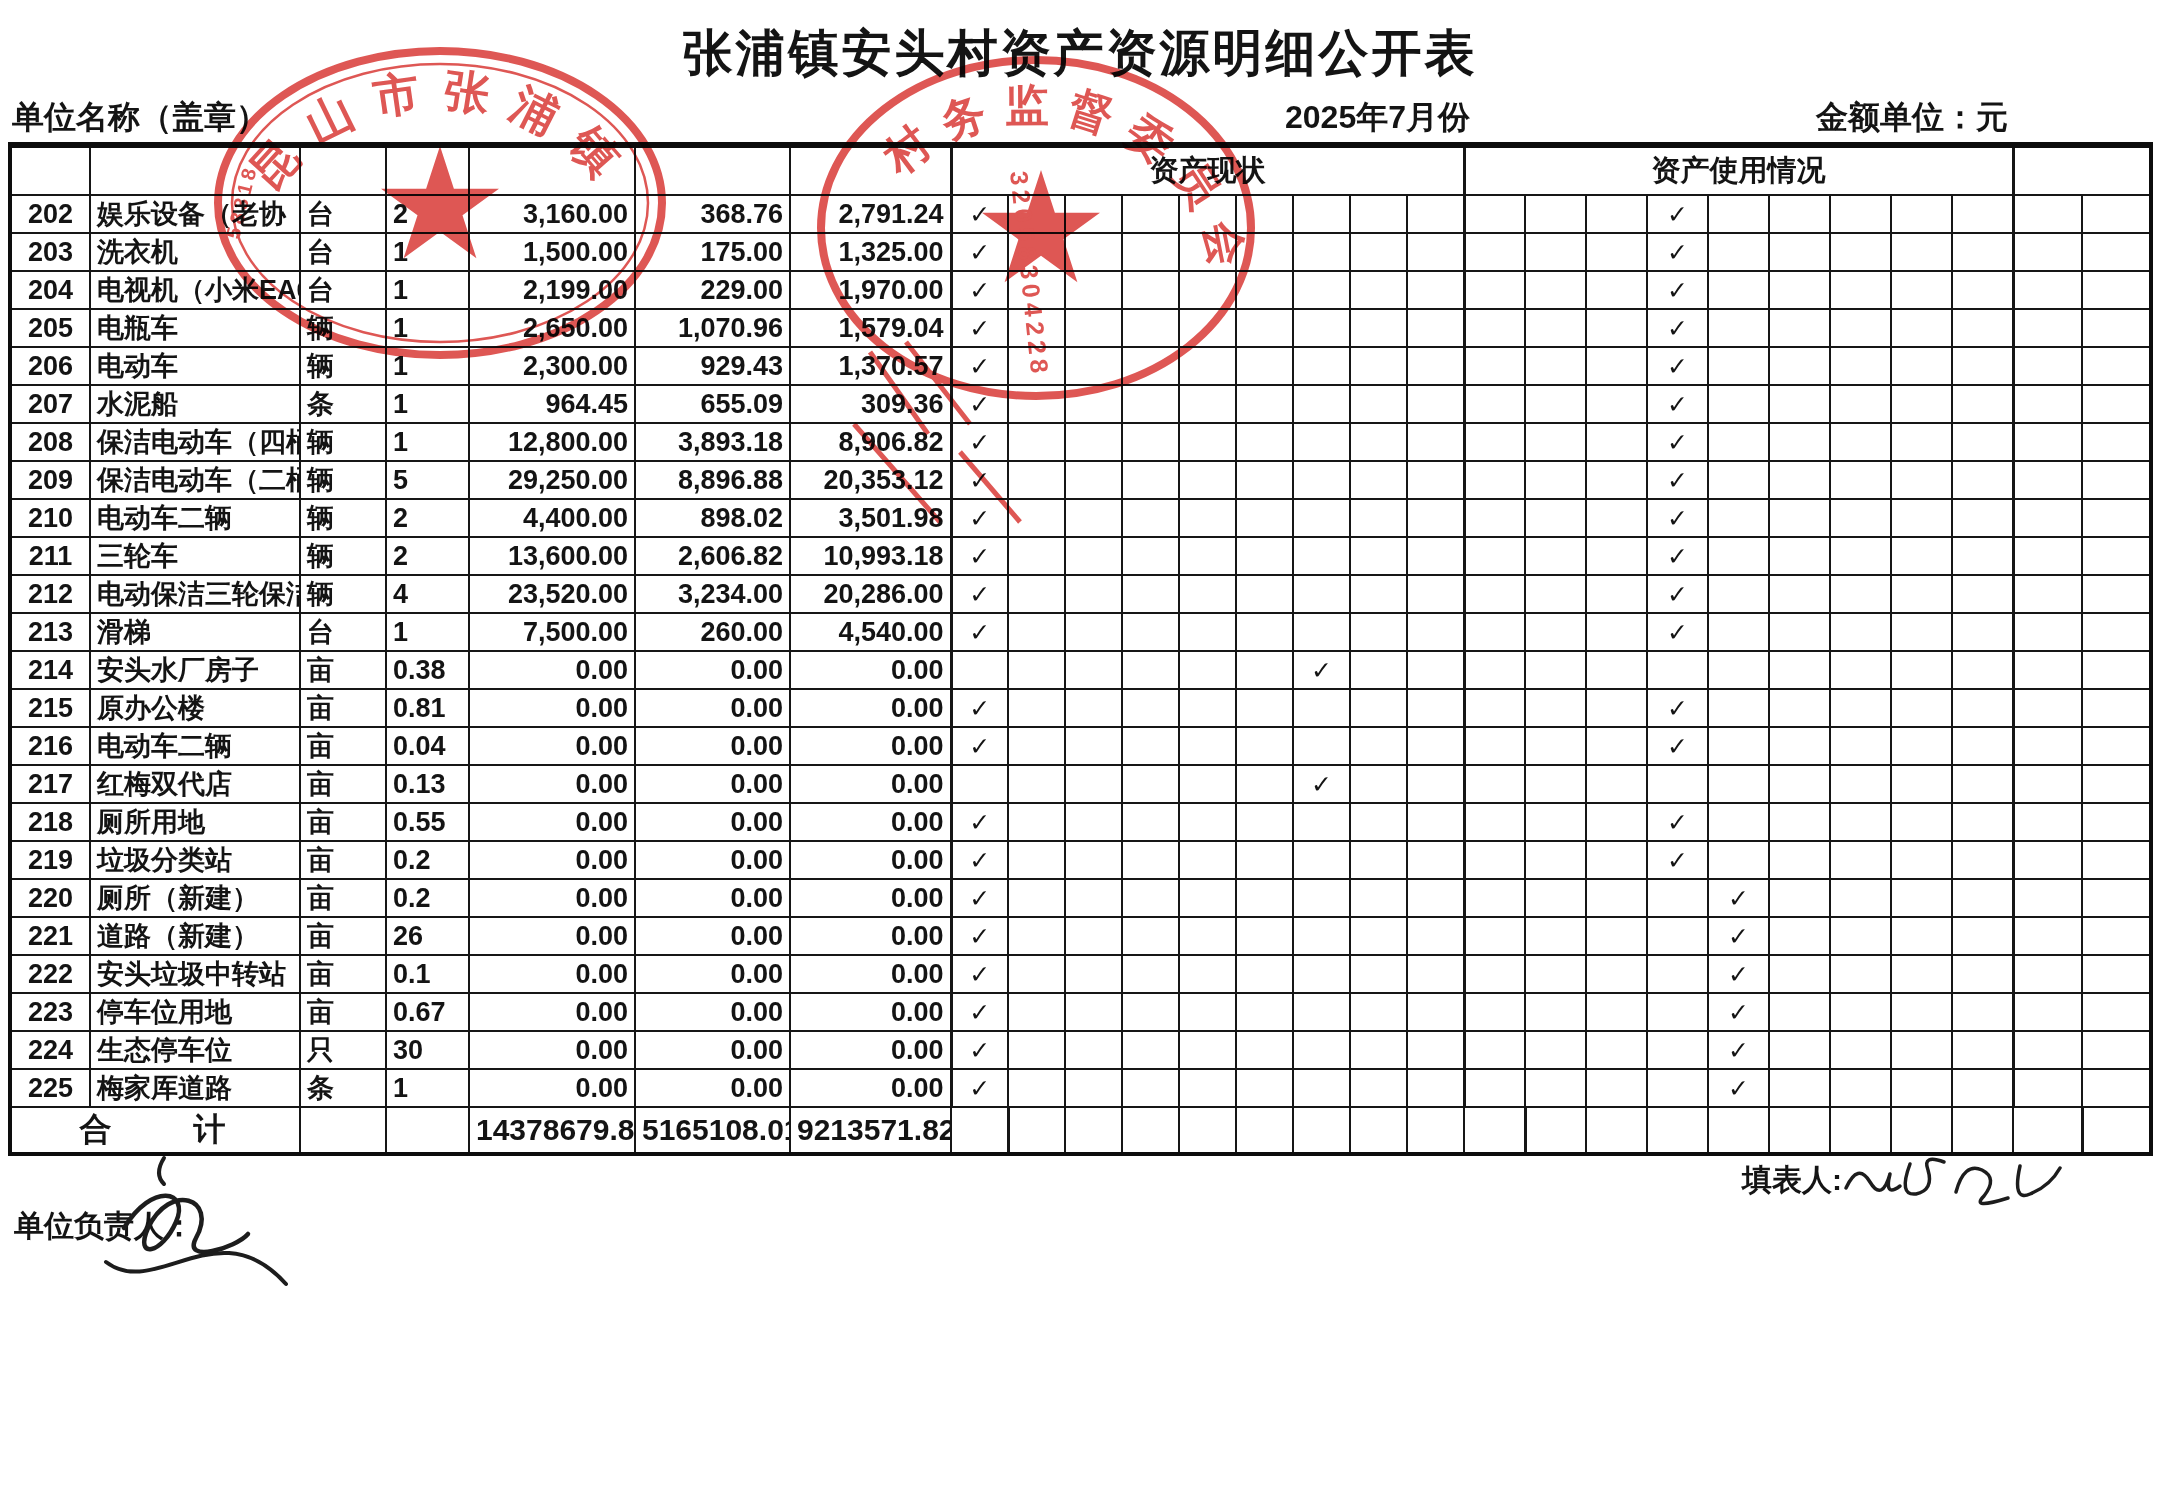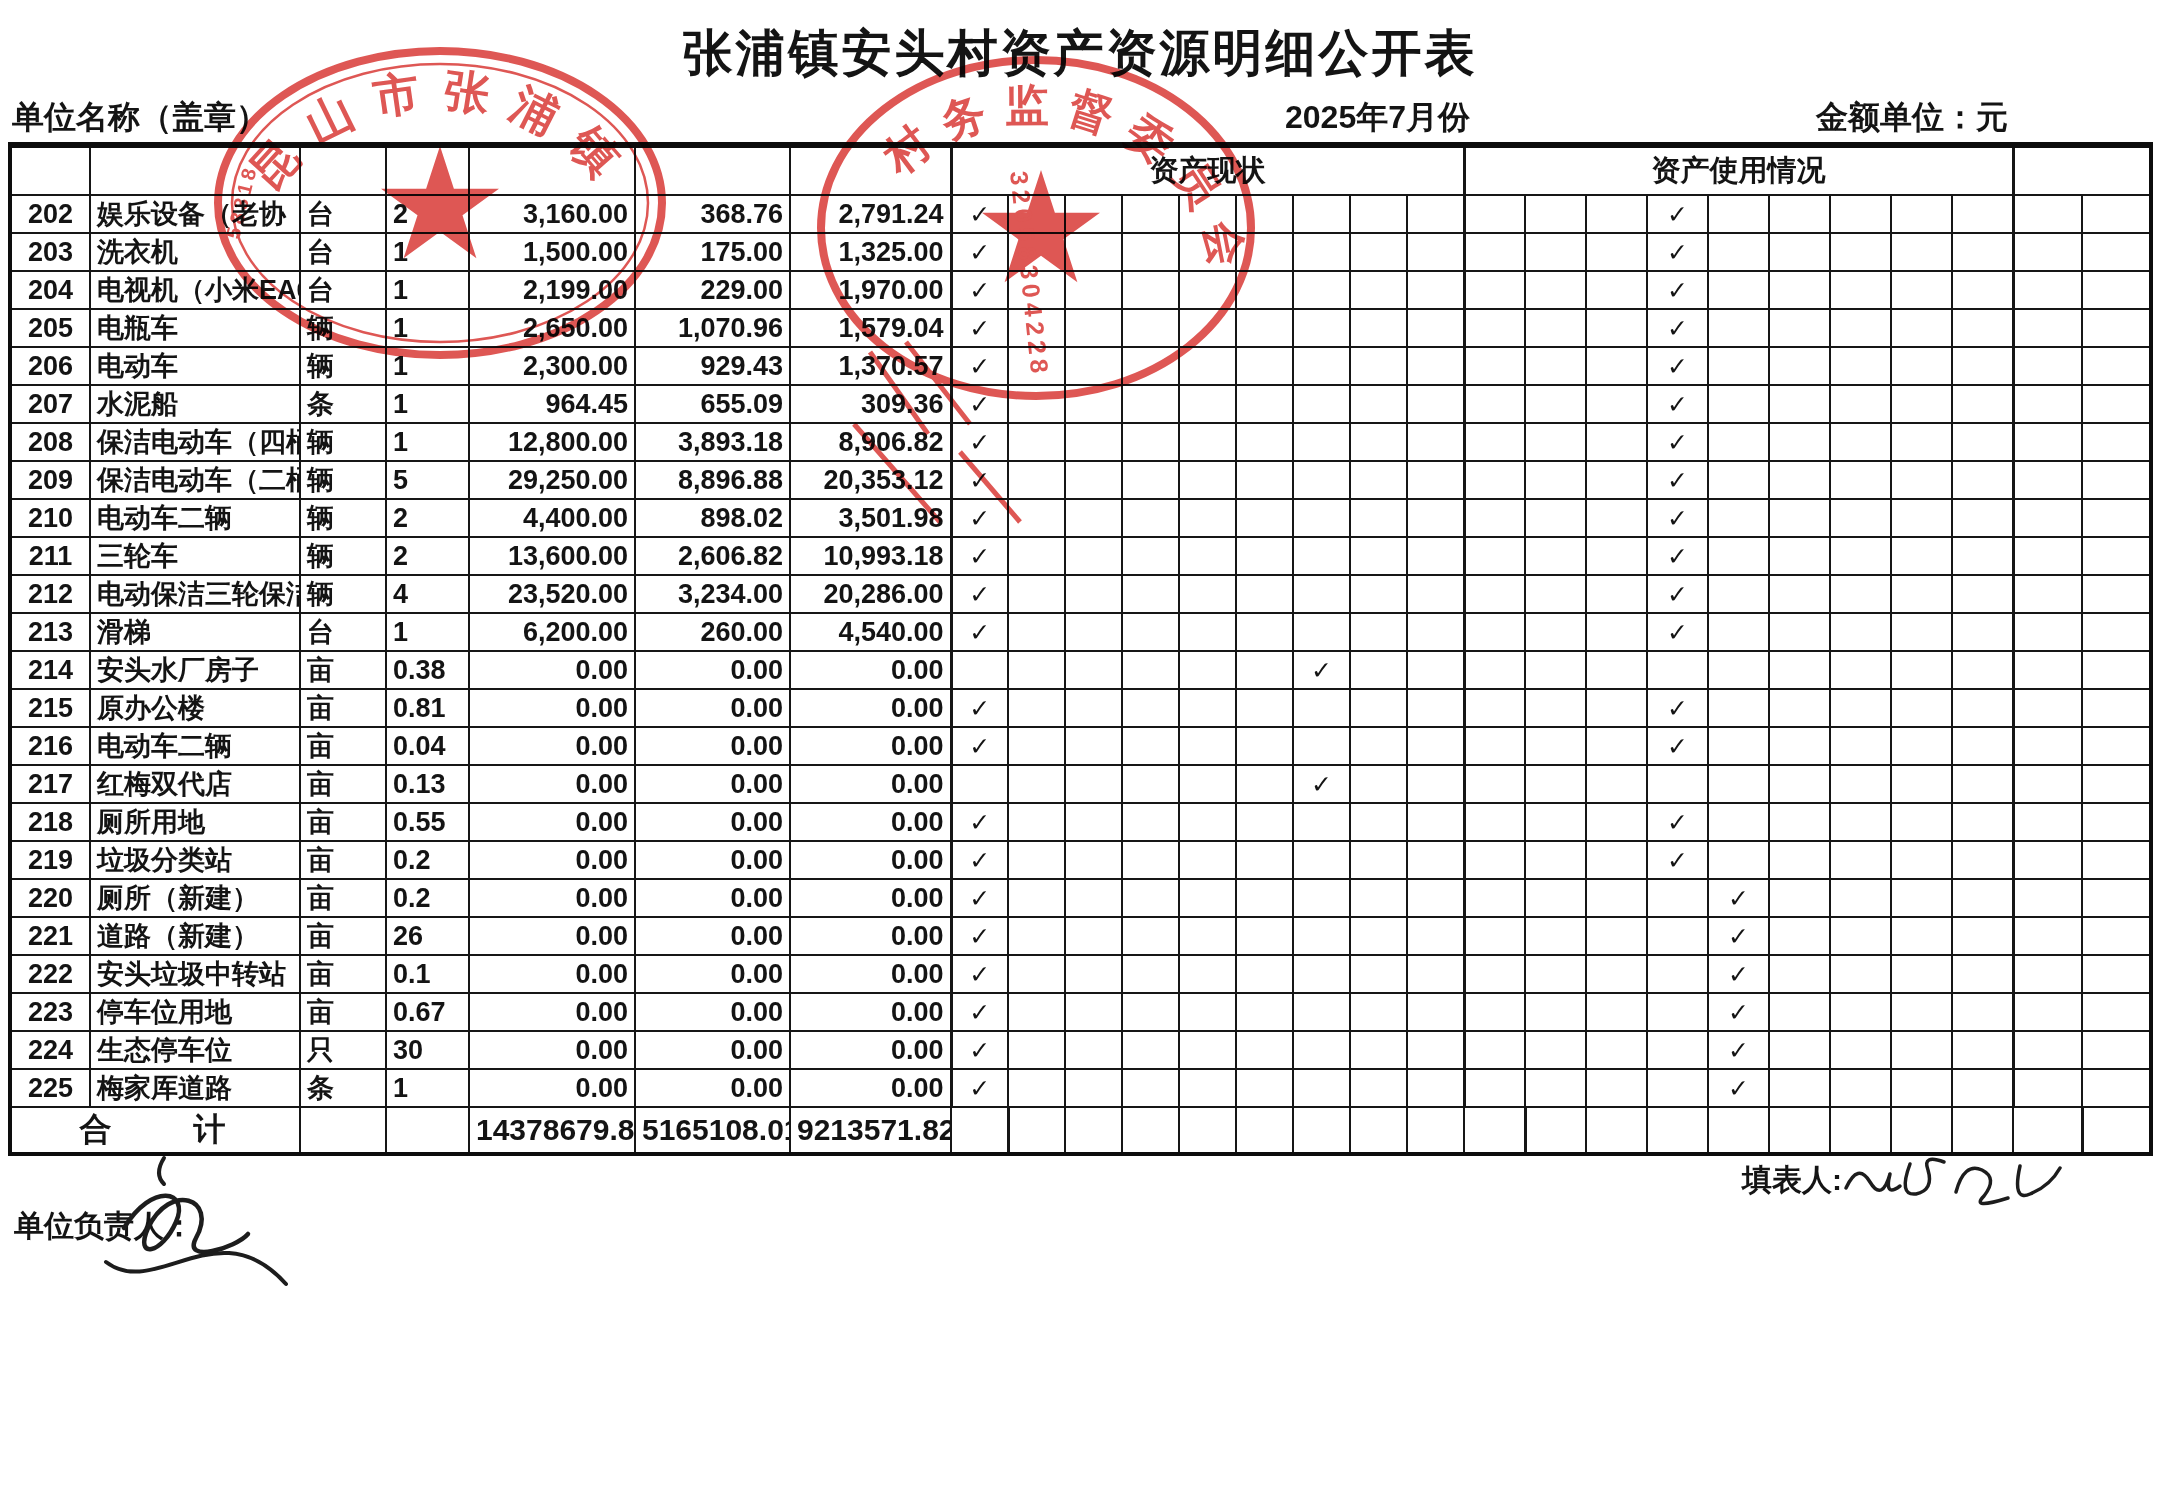--- a/index.html
+++ b/index.html
@@ -419,21 +419,21 @@
         <td class="c-chk"></td>
         <td class="c-chk"></td>
         <td class="c-chk"></td>
         <td class="c-chk"></td>
       </tr>
       <tr>
         <td class="c-no">213</td>
         <td class="c-name">滑梯</td>
         <td class="c-unit">台</td>
         <td class="c-unit">1</td>
-        <td class="c-num">6,200.00</td>
+        <td class="c-num">7,500.00</td>
         <td class="c-num">260.00</td>
         <td class="c-num">4,540.00</td>
         <td class="c-chk">✓</td>
         <td class="c-chk"></td>
         <td class="c-chk"></td>
         <td class="c-chk"></td>
         <td class="c-chk"></td>
         <td class="c-chk"></td>
         <td class="c-chk"></td>
         <td class="c-chk"></td>

